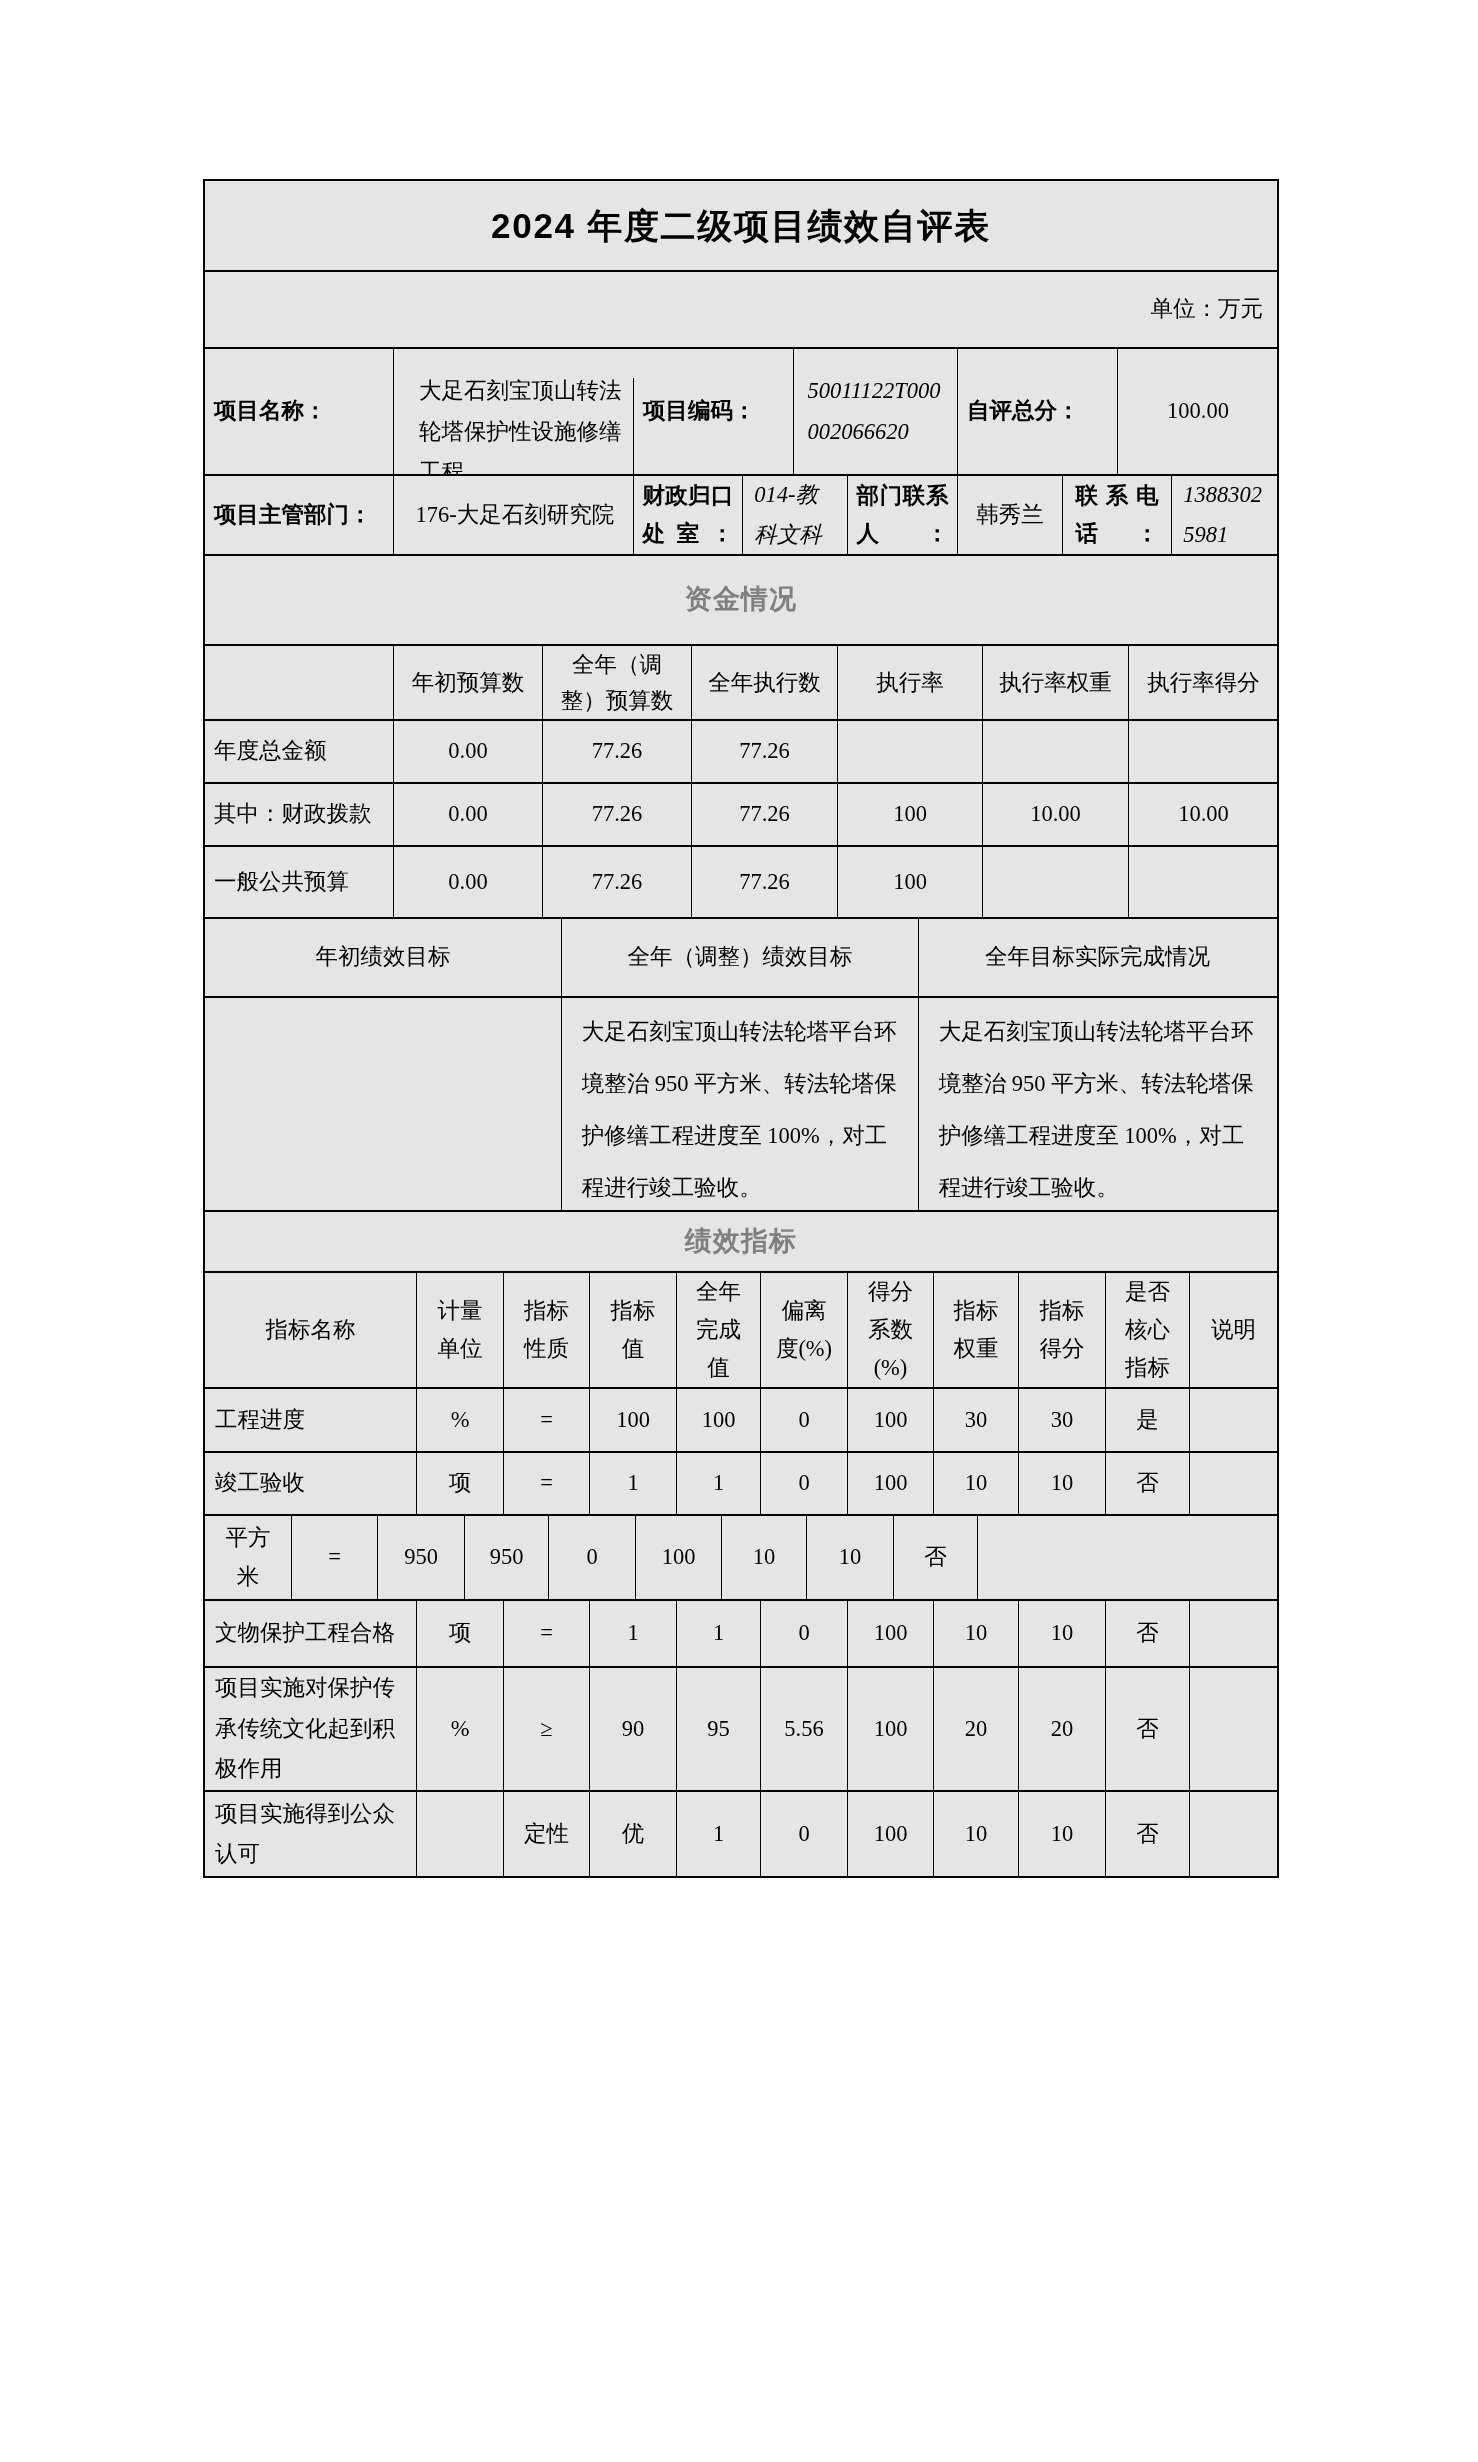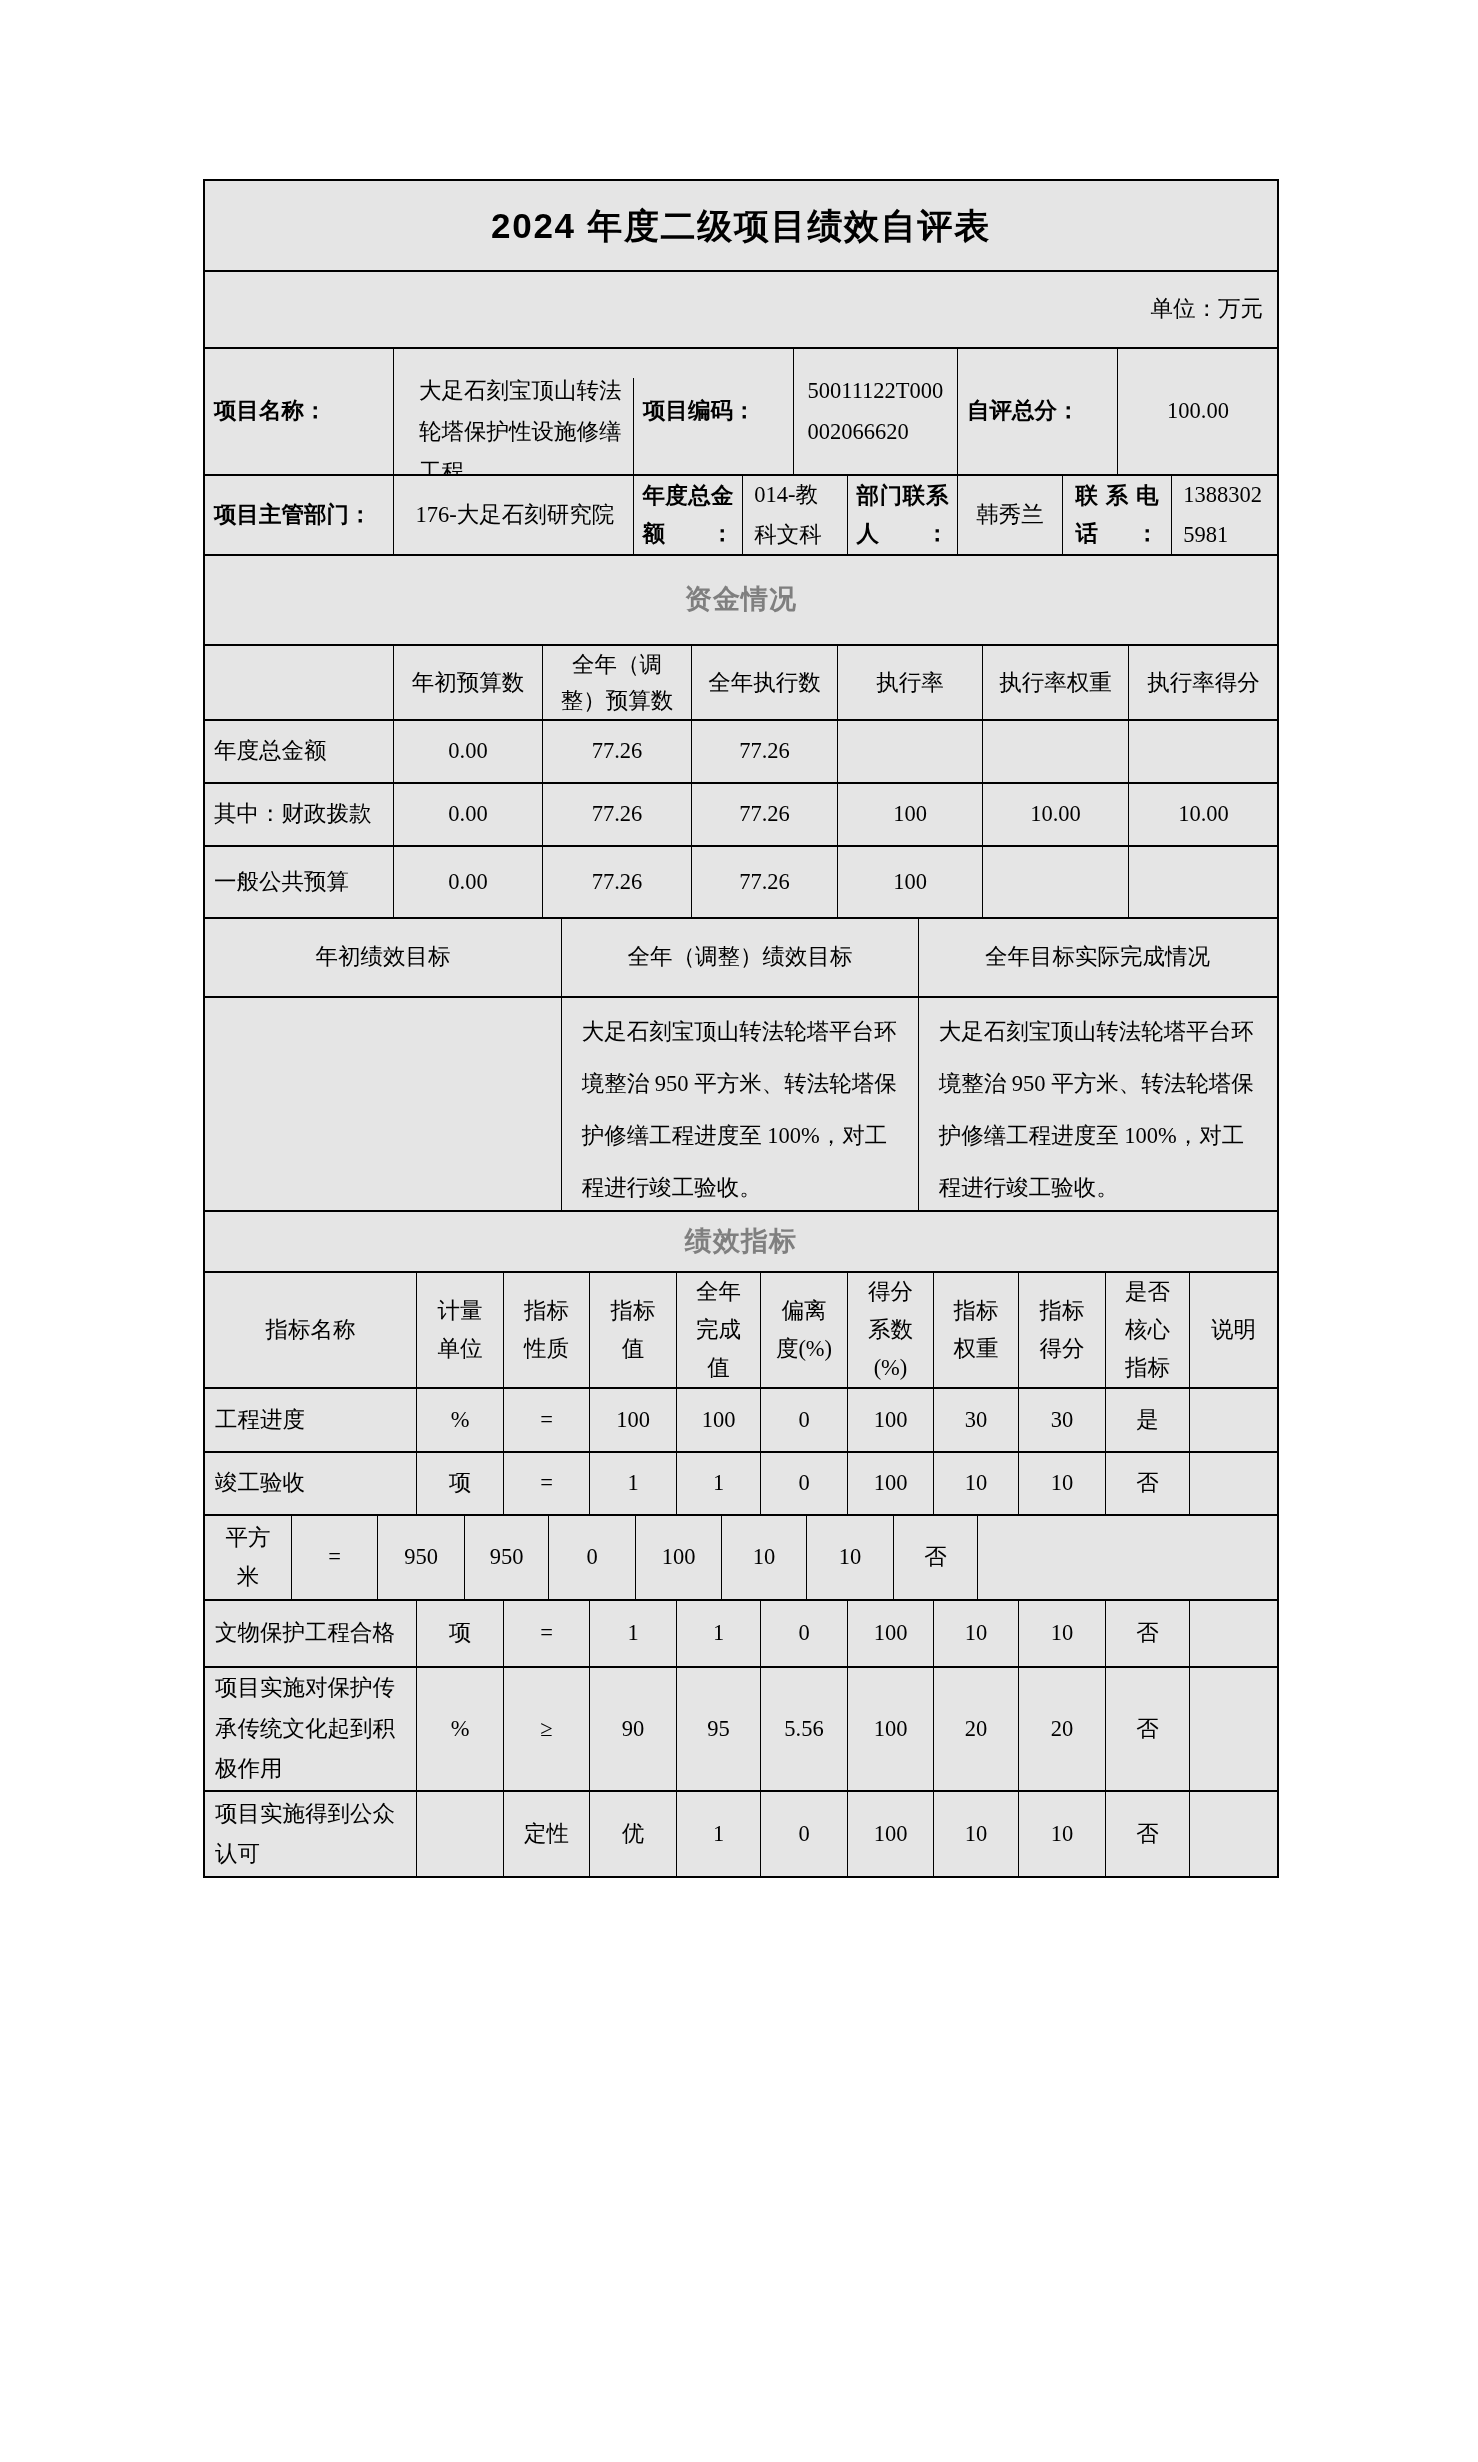--- a/index.html
+++ b/index.html
@@ -9,21 +9,21 @@
   .row{display:flex;box-sizing:border-box;border-bottom:2.2px solid #000;}
   .sheet > .row:last-child{border-bottom:none;}
   .cell{box-sizing:border-box;flex:0 0 auto;border-right:1.1px solid #000;
         display:flex;flex-direction:column;justify-content:center;
         font-size:22.5px;line-height:1.7;padding:0 9px;text-align:center;overflow:hidden;}
   .cell:last-child{border-right:none;}
   .full{width:1072px;border-right:none;}
   .left{text-align:left;}
   .right{text-align:right;padding-right:14px;}
   .bold{font-weight:bold;}
-  .ba{word-break:break-all;}
+  .ba{word-break:break-all;font-style:italic;}
   .jus{text-align:justify;text-align-last:justify;text-justify:inter-character;}
   .title-cell{font-family:"Liberation Sans","DejaVu Sans",sans-serif;font-weight:bold;
               font-size:35px;letter-spacing:1.7px;}
   .band{font-family:"Liberation Sans","DejaVu Sans",sans-serif;font-weight:bold;
         font-size:27px;color:#7f7f7f;letter-spacing:1.1px;}
   .hd{line-height:1.6;padding:0 6.7px;}
   .ihd{line-height:1.7;padding:0 10px;}
   .name-cell{padding:12px 10px 0 25px;line-height:1.8;margin-top:29px;}
   .code-cell{padding:0 13.5px;line-height:1.8;}
   .dept-cell{padding:0 10px 0 21.4px;}
@@ -53,21 +53,21 @@
       <div class="cell left name-cell" style="width:240px">大足石刻宝顶山转法轮塔保护性设施修缮工程</div>
       <div class="cell left bold" style="width:160px">项目编码：</div>
       <div class="cell left ba code-cell" style="width:164px">50011122T000002066620</div>
       <div class="cell left bold" style="width:160px">自评总分：</div>
       <div class="cell" style="width:160px">100.00</div>
     </div>
 
     <div class="row" style="height:80px">
       <div class="cell left bold" style="width:189px">项目主管部门：</div>
       <div class="cell left dept-cell" style="width:240px">176-大足石刻研究院</div>
-      <div class="cell bold jus p15" style="width:109px">年度总金额：</div>
+      <div class="cell bold jus p15" style="width:109px">财政归口处室：</div>
       <div class="cell left ba p20" style="width:105px">014-教科文科</div>
       <div class="cell bold jus p15" style="width:110px">部门联系人：</div>
       <div class="cell" style="width:105px">韩秀兰</div>
       <div class="cell bold jus p22" style="width:109px">联系电话：</div>
       <div class="cell left ba p20" style="width:105px">13883025981</div>
     </div>
 
     <div class="row" style="height:90px">
       <div class="cell full band">资金情况</div>
     </div>

